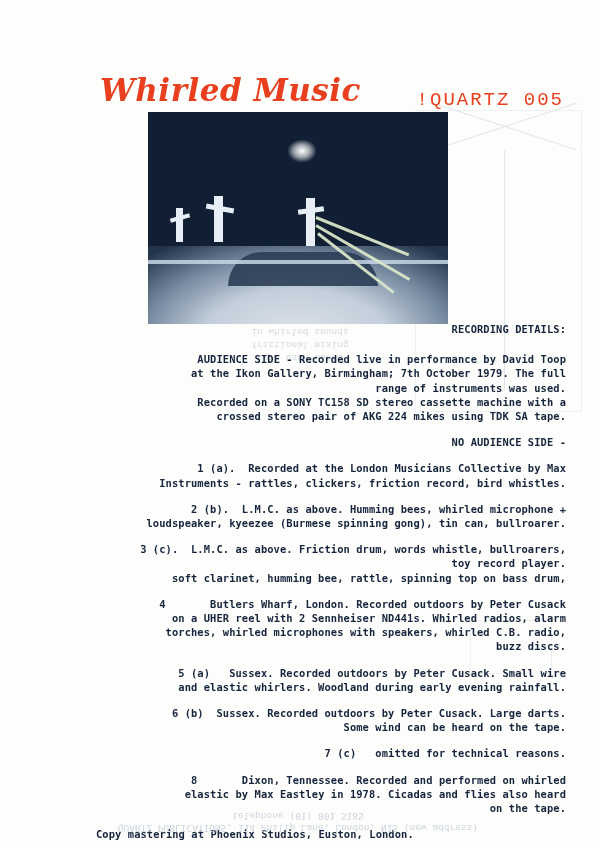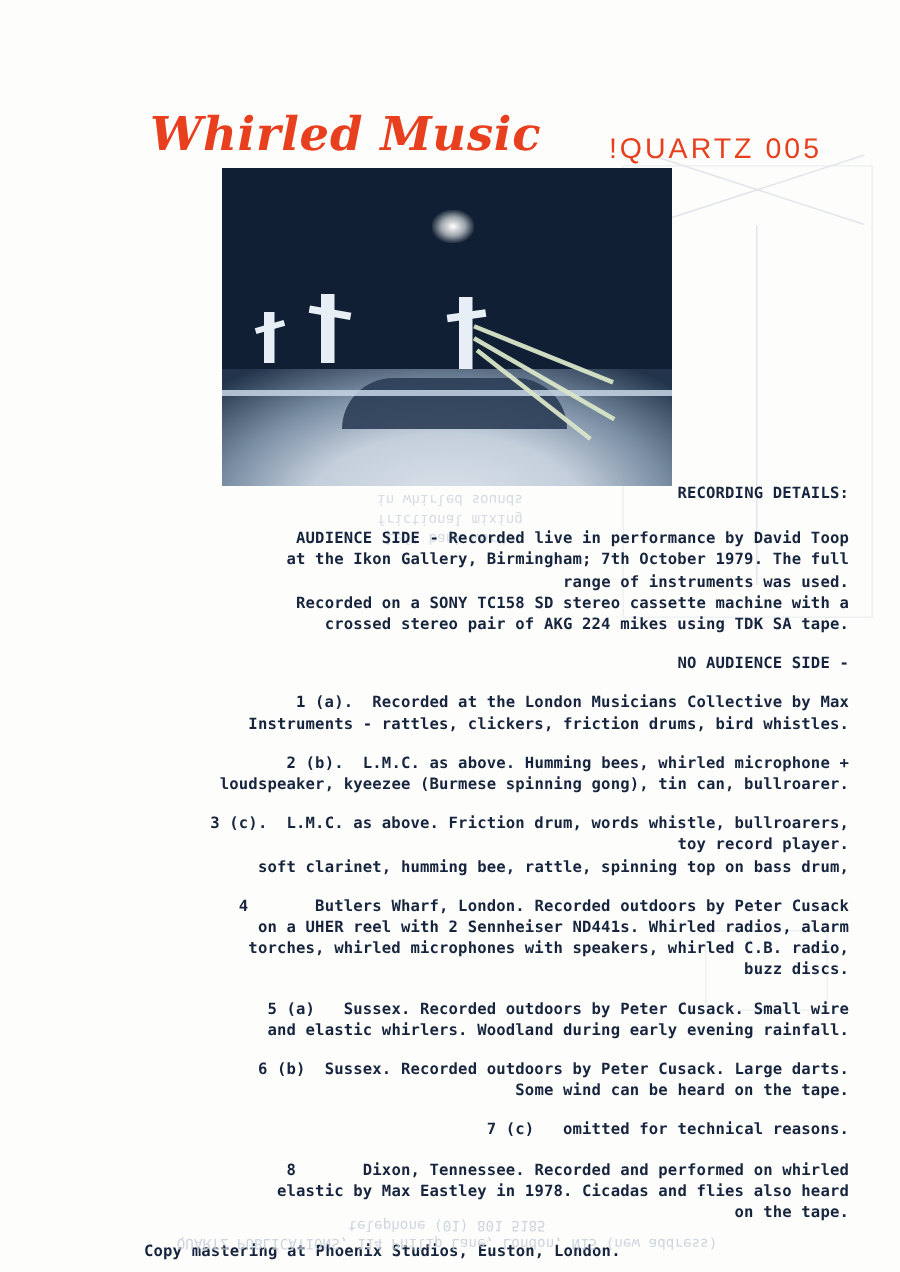--- a/index.html
+++ b/index.html
@@ -48,23 +48,23 @@
     font-family: "DejaVu Serif", serif;
     font-style: italic;
     font-weight: bold;
     font-size: 31px;
     letter-spacing: 0.5px;
     color: #e8401f;
     white-space: nowrap;
   }
   .catalog {
     position: absolute;
-    right: 52px;
+    right: 36px;
     top: 53px;
-    font-family: Liberation Sans, sans-serif;
+    font-family: Liberation Mono, monospace;
     font-size: 19px;
     letter-spacing: 2px;
     color: #e8401f;
     white-space: nowrap;
   }
 
   .photo {
     position: absolute;
     left: 108px;
     top: 96px;
@@ -226,21 +226,21 @@
       <p>Recorded on a SONY TC158 SD stereo cassette machine with a</p>
       <p>crossed stereo pair of AKG 224 mikes using TDK SA tape.</p>
     </div>
 
     <div class="block">
       <p>NO AUDIENCE SIDE -</p>
     </div>
 
     <div class="block">
       <p><span class="num">1 (a).</span>&nbsp; <span>Recorded at the London Musicians Collective by Max</span></p>
-      <p>Instruments - rattles, clickers, friction drums, bird whistles.</p>
+      <p>Instruments - rattles, clickers, friction record, bird whistles.</p>
     </div>
 
     <div class="block">
       <p><span class="num">2 (b).</span>&nbsp; <span>L.M.C. as above. Humming bees, whirled microphone +</span></p>
       <p>loudspeaker, kyeezee (Burmese spinning gong), tin can, bullroarer.</p>
     </div>
 
     <div class="block">
       <p><span class="num">3 (c).</span>&nbsp; <span>L.M.C. as above. Friction drum, words whistle, bullroarers,</span></p>
       <p>toy record player.</p>

